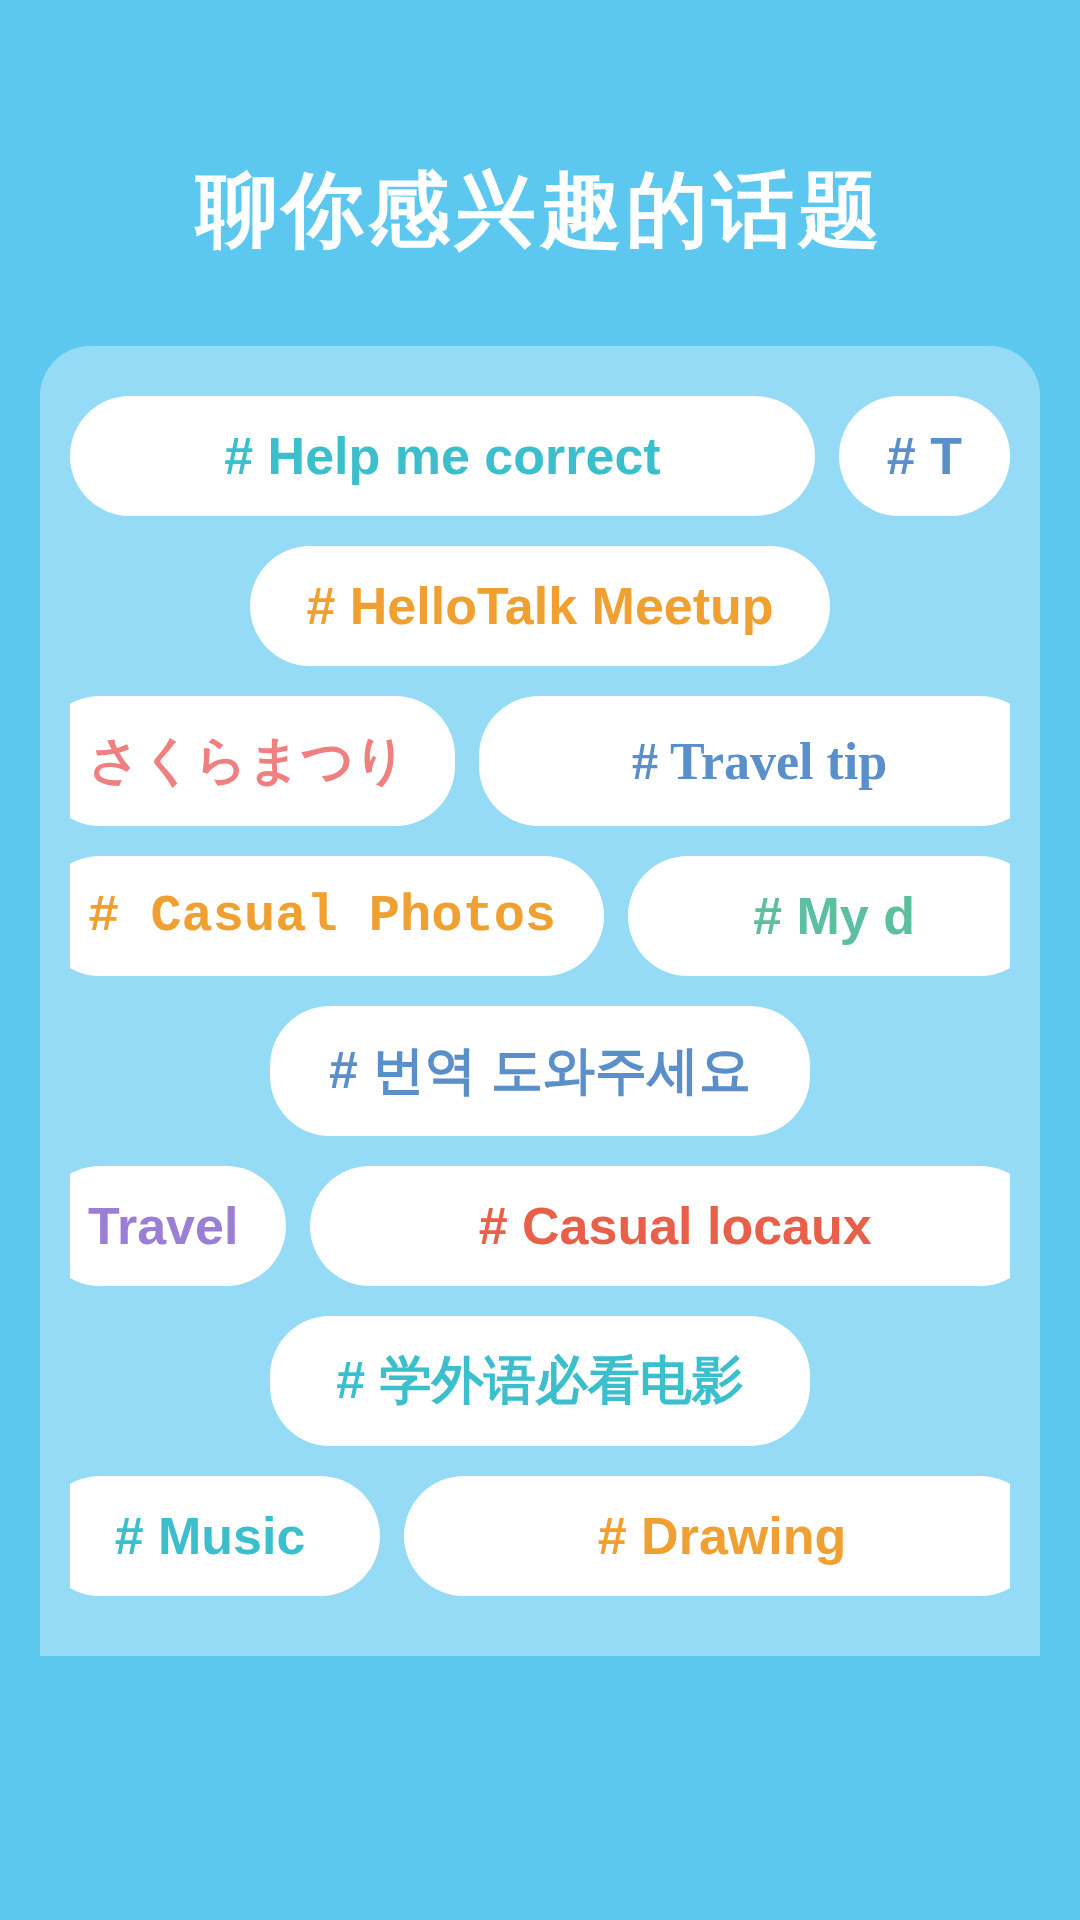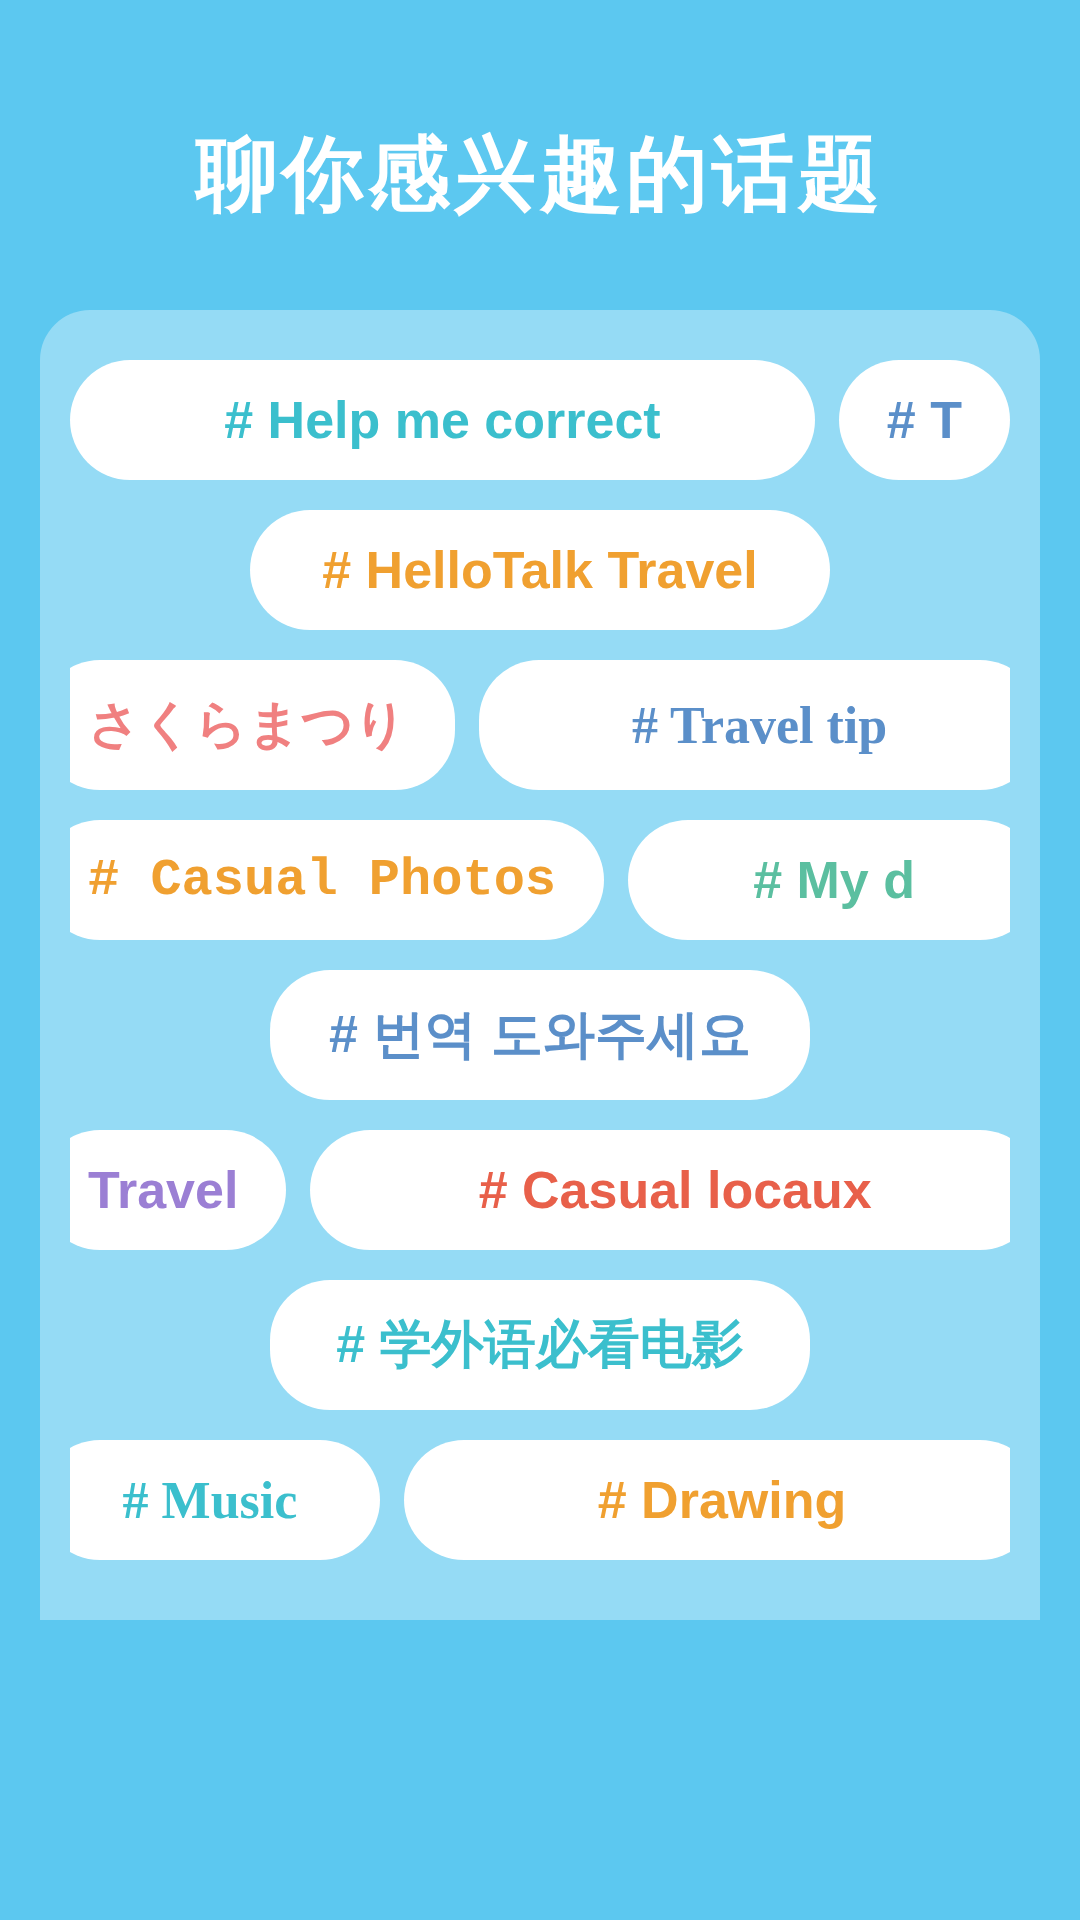--- a/index.html
+++ b/index.html
@@ -13,20 +13,21 @@
       width: 1080px;
       min-height: 1920px;
       background: #5cc8f0;
       font-family: -apple-system, 'PingFang SC', 'Microsoft YaHei', sans-serif;
       overflow-x: hidden;
     }
 
     .page-header {
       padding: 120px 60px 80px;
       text-align: center;
+      margin-top: 36px;
     }
 
     .page-title {
       font-size: 82px;
       font-weight: 700;
       color: #ffffff;
       letter-spacing: 4px;
     }
 
     .topics-container {
@@ -93,21 +94,21 @@
       <div class="topic-chip chip-full" style="flex:1;">
         <span class="topic-chip-text color-teal"># Help me correct</span>
       </div>
       <div class="topic-chip" style="flex:0 0 auto; padding: 30px 48px;">
         <span class="topic-chip-text color-blue"># T</span>
       </div>
     </div>
 
     <div class="topics-row row-centered">
       <div class="topic-chip" style="min-width: 580px;">
-        <span class="topic-chip-text color-orange"># HelloTalk Travel</span>
+        <span class="topic-chip-text color-orange"># HelloTalk Meetup</span>
       </div>
     </div>
 
     <div class="topics-row" style="overflow:hidden;">
       <div class="topic-chip" style="flex: 0 0 auto; margin-left: -30px; padding: 30px 48px;">
         <span class="topic-chip-text color-pink">さくらまつり</span>
       </div>
       <div class="topic-chip" style="flex:1; margin-right: -30px; font-family: Liberation Serif, serif;">
         <span class="topic-chip-text color-blue"># Travel tip</span>
       </div>
@@ -137,21 +138,21 @@
       </div>
     </div>
 
     <div class="topics-row row-centered">
       <div class="topic-chip" style="min-width: 540px;">
         <span class="topic-chip-text color-teal"># 学外语必看电影</span>
       </div>
     </div>
 
     <div class="topics-row" style="overflow:hidden;">
-      <div class="topic-chip" style="flex: 0 0 auto; margin-left: -30px; padding: 30px 73px; min-width: 340px; font-family: Liberation Serif, serif;">
+      <div class="topic-chip" style="flex: 0 0 auto; margin-left: -30px; padding: 30px 73px; min-width: 340px;">
         <span class="topic-chip-text color-teal"># Music</span>
       </div>
       <div class="topic-chip" style="flex:1; margin-right: -30px;">
         <span class="topic-chip-text color-orange"># Drawing</span>
       </div>
     </div>
 
   </div>
 </div>
 

